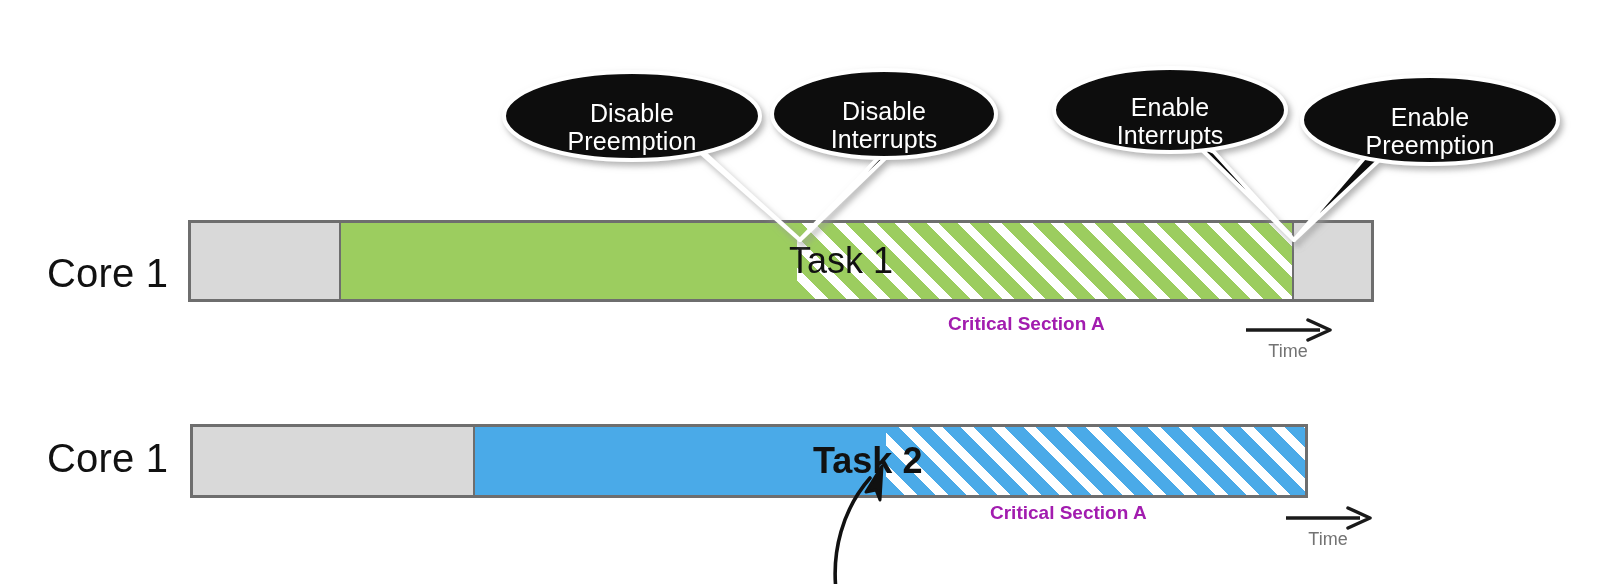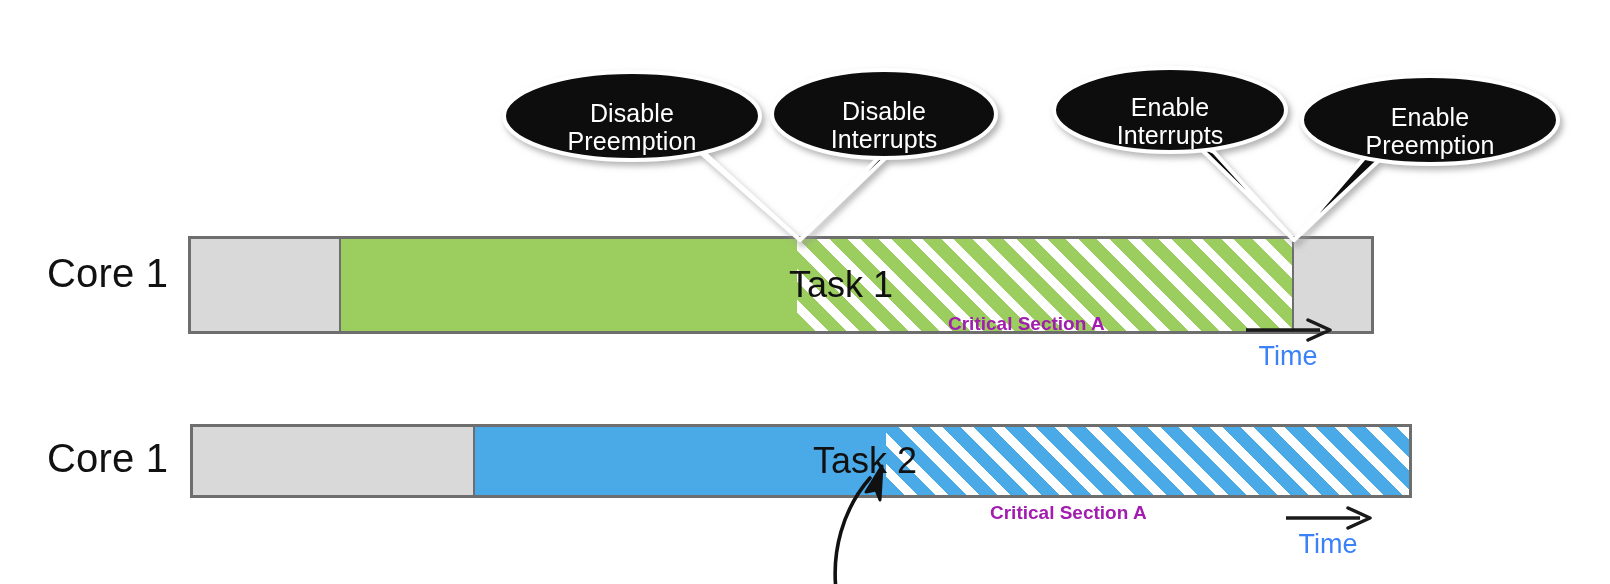--- a/index.html
+++ b/index.html
@@ -37,22 +37,22 @@
   }
   #core2-label { left: 47px;  top: 436px; }
 
   
   .bar {
     position: absolute;
     box-sizing: border-box;
     border: 3px solid #6e6e6e;
     background: #ffffff;
   }
-  #core1-bar { left: 188px; top: 236px; width: 1186px; height: 98px; }
-  #core2-bar { left: 190px; top: 424px; width: 1222px; height: 74px; }
+  #core1-bar { left: 188px; top: 220px; width: 1186px; height: 82px; }
+  #core2-bar { left: 190px; top: 424px; width: 1118px; height: 74px; font-weight: bold; }
 
   .seg {
     position: absolute;
     top: 0;
     bottom: 0;
     box-sizing: border-box;
   }
   .seg-idle     { background: #d9d9d9; }
   .seg-run-green{ background: #9ccd5f; }
   .seg-run-blue { background: #4aaae8; }
@@ -106,22 +106,22 @@
   #cs-a-core2 { left: 990px; top: 502px; }
 
   .time-group {
     position: absolute;
     width: 100px;
     text-align: center;
   }
   #time-core1 { left: 1238px; top: 318px; }
   #time-core2 { left: 1278px; top: 506px; }
   .time-text {
-    font-size: 27px;
-    color: #3b82f6;
+    font-size: 18px;
+    color: #737373;
     line-height: 1.05;
   }
   .time-arrow { display: block; height: 24px; }
 
   
   .bubble-text {
     position: absolute;
     color: #ffffff;
     font-size: 25px;
     line-height: 1.12;

